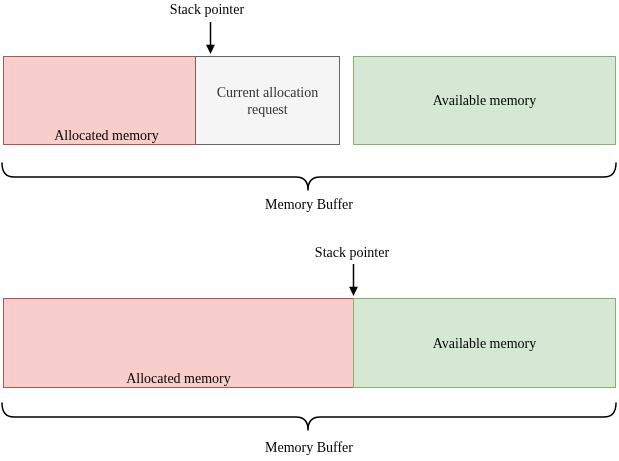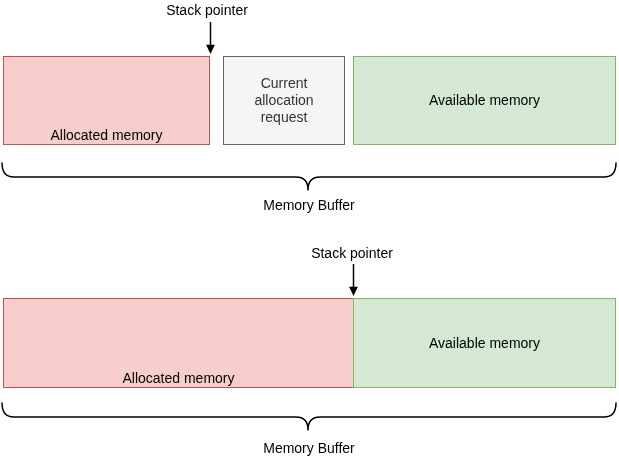--- a/index.html
+++ b/index.html
@@ -1,21 +1,21 @@
 <!DOCTYPE html>
 <html style="--background: #ffffff; --text: #000000; --line: #000000; --allocated-fill: #f8cecc; --allocated-stroke: #b85450; --request-fill: #f5f5f5; --request-stroke: #666666; --request-text: #333333; --available-fill: #d5e8d4; --available-stroke: #82b366;"><head>
 <meta charset="utf-8">
 <style>
   html, body { margin: 0; padding: 0; background: #ffffff; }
   #canvas {
     position: relative;
     width: 619px;
     height: 461px;
     background: var(--background, #fff);
-    font-family: Liberation Sans, sans-serif;
+    font-family: Liberation Serif, serif;
     color: var(--text, #000);
     overflow: hidden;
   }
   .pointer-label {
     position: absolute;
     transform: translateX(-50%);
     font-size: 14px;
     white-space: nowrap;
     color: var(--text, #000);
   }
@@ -75,21 +75,21 @@
 
   <svg class="arrow-svg" style="left:203px; top:21px;" width="15" height="34" viewBox="0 0 15 34">
     <line class="arrow-line" x1="7.5" y1="1" x2="7.5" y2="25"></line>
     <polygon class="arrow-head" points="7.5,33 3.1,23.8 11.9,23.8"></polygon>
   </svg>
 
   <div class="bar" style="left:3px; top:56px; width:613px;">
     <div class="segment allocated" style="left:0; width:207px;">
       <span>Allocated memory</span>
     </div>
-    <div class="segment request" style="left:220px; width:122px;">
+    <div class="segment request" style="left:192px; width:145px;">
       <span>Current allocation request</span>
     </div>
     <div class="segment available" style="left:350px; width:263px;">
       <span>Available memory</span>
     </div>
   </div>
 
   <svg class="brace-svg" style="top:158px;" viewBox="0 0 619 36">
     <path class="brace-path" d="M 2 5 Q 2 19 14 19 L 296 19 Q 308 19 308 32 Q 308 19 320 19 L 604 19 Q 616 19 616 5"></path>
   </svg>

